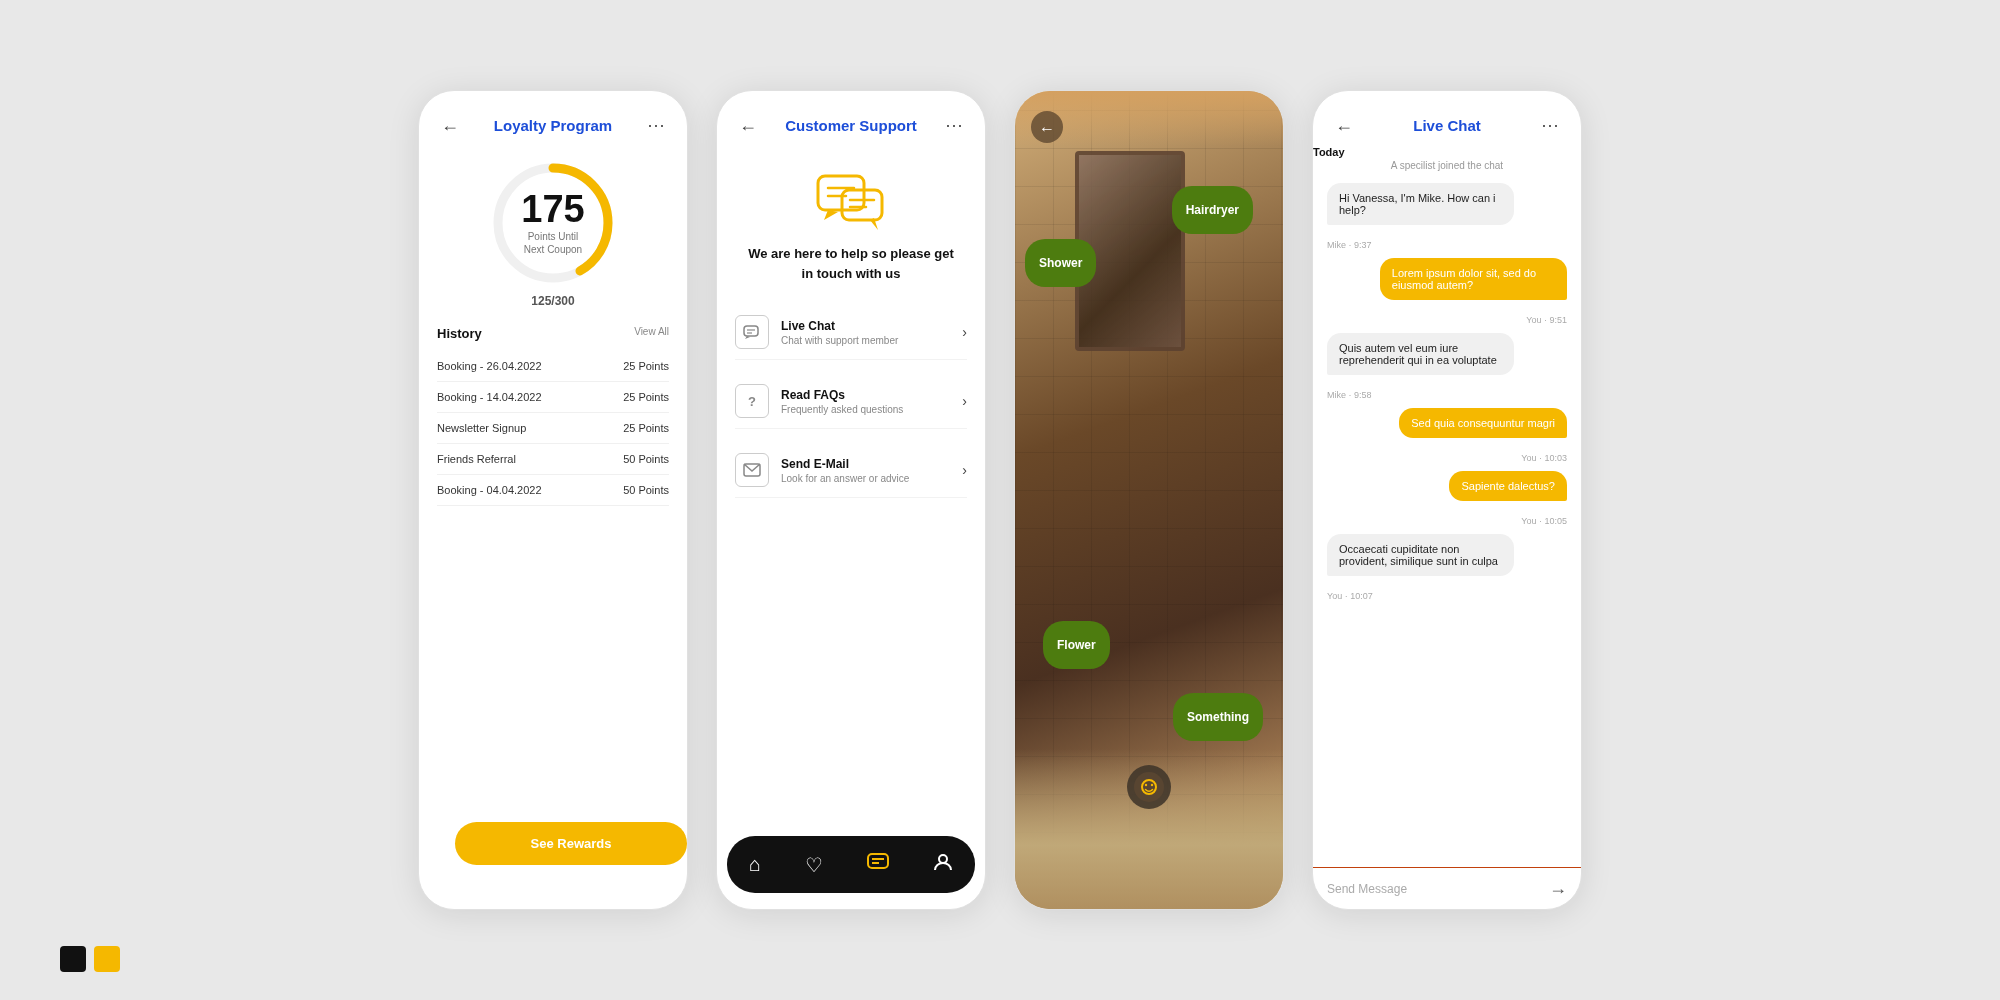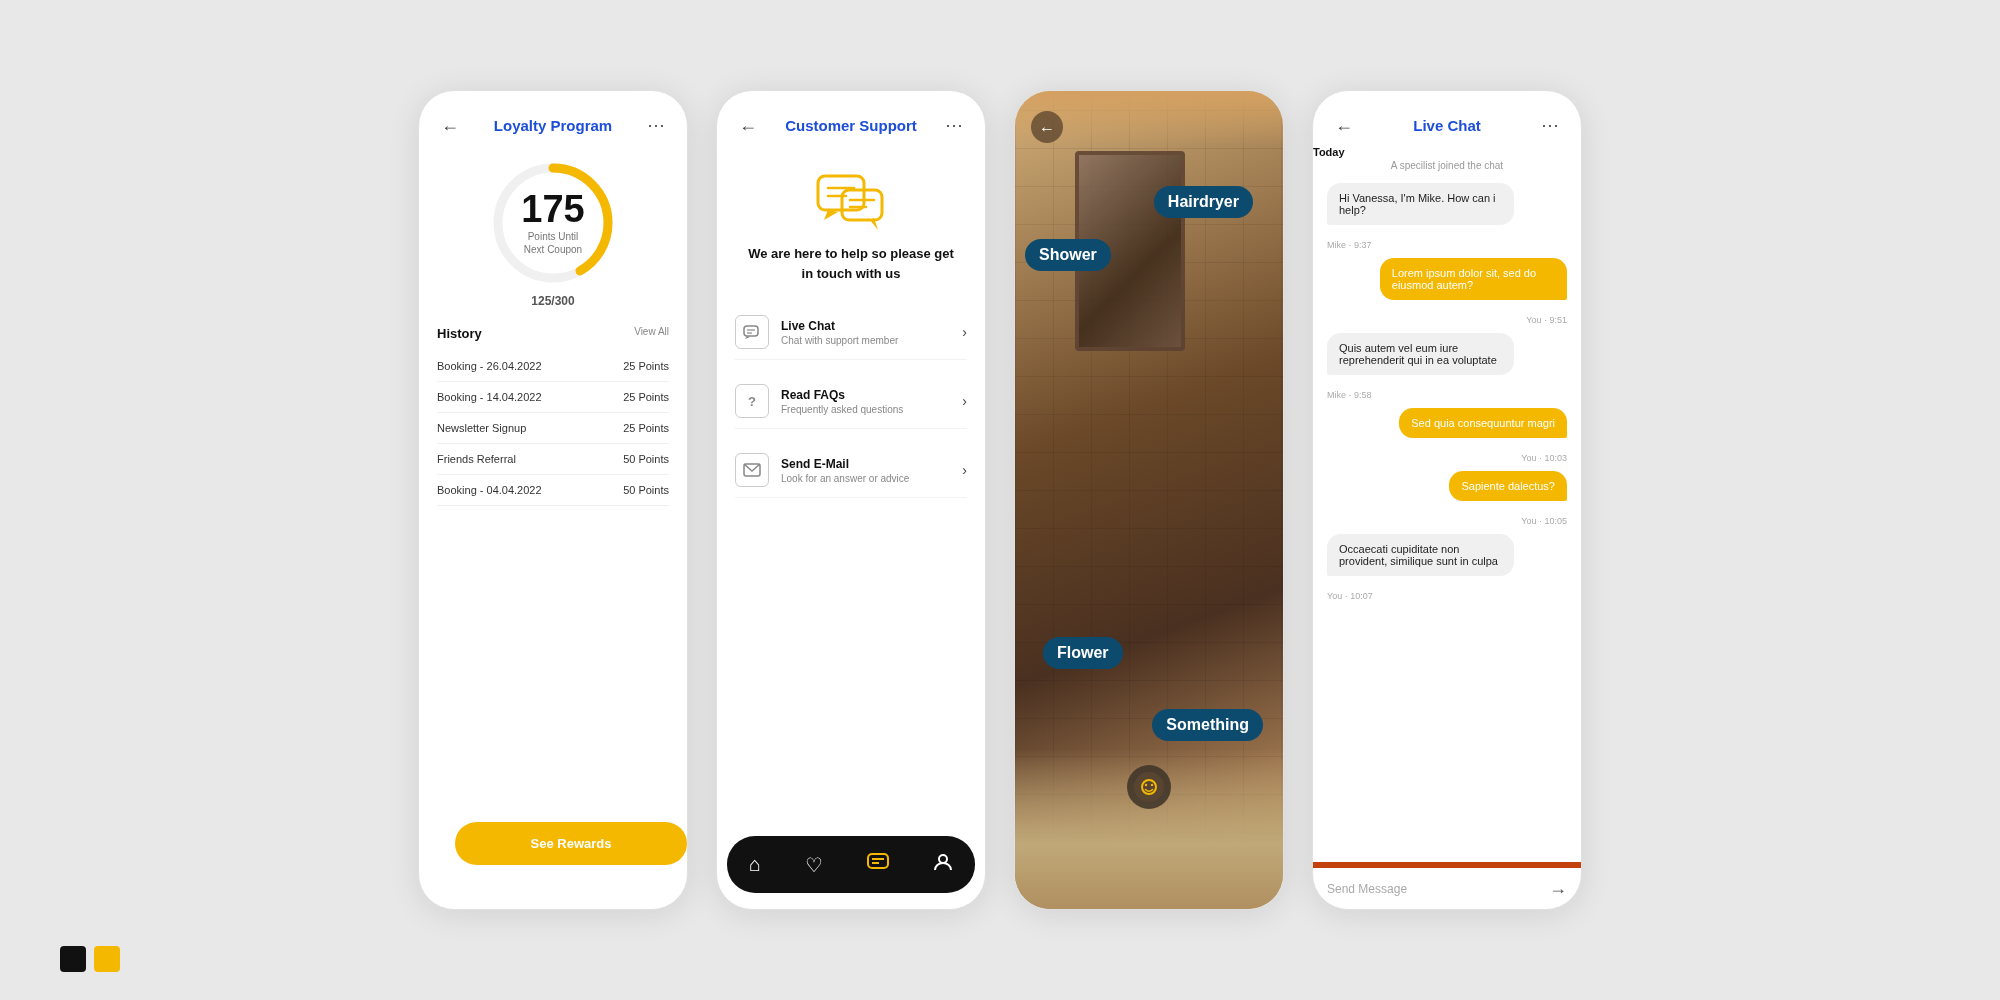--- a/index.html
+++ b/index.html
@@ -217,26 +217,26 @@
       color: #fff;
       font-size: 16px;
       cursor: pointer;
       display: flex;
       align-items: center;
       justify-content: center;
       z-index: 10;
     }
     .ar-label {
       position: absolute;
-      background: #0c4a6e;
+      background: #4d7c0f;
       color: #fff;
-      font-size: 16px;
+      font-size: 12px;
       font-weight: 700;
       border-radius: 20px;
-      padding: 7px 14px;
+      padding: 17px 14px;
       cursor: pointer;
       white-space: nowrap;
       z-index: 10;
     }
     .ar-label-hairdryer { top: 95px; right: 30px; }
     .ar-label-shower { top: 148px; left: 10px; }
     .ar-label-flower { bottom: 240px; left: 28px; }
     .ar-label-something { bottom: 168px; right: 20px; }
     .ar-circle-indicator {
       position: absolute;
@@ -339,21 +339,21 @@
       font-size: 9px;
       color: #aaa;
       margin-top: 15px;
     }
     .chat-meta.them { align-self: flex-start; }
     .chat-meta.me { align-self: flex-end; }
     .chat-input-bar {
       display: flex;
       align-items: center;
       padding: 10px 14px;
-      border-top: 6px solid #c2410c;
+      border-top: 1px solid #c2410c;
       gap: 22px;
     }
     .chat-input-label {
       font-size: 12px;
       color: #aaa;
       flex: 1;
     }
     .chat-send-arrow {
       font-size: 18px;
       color: #555;

